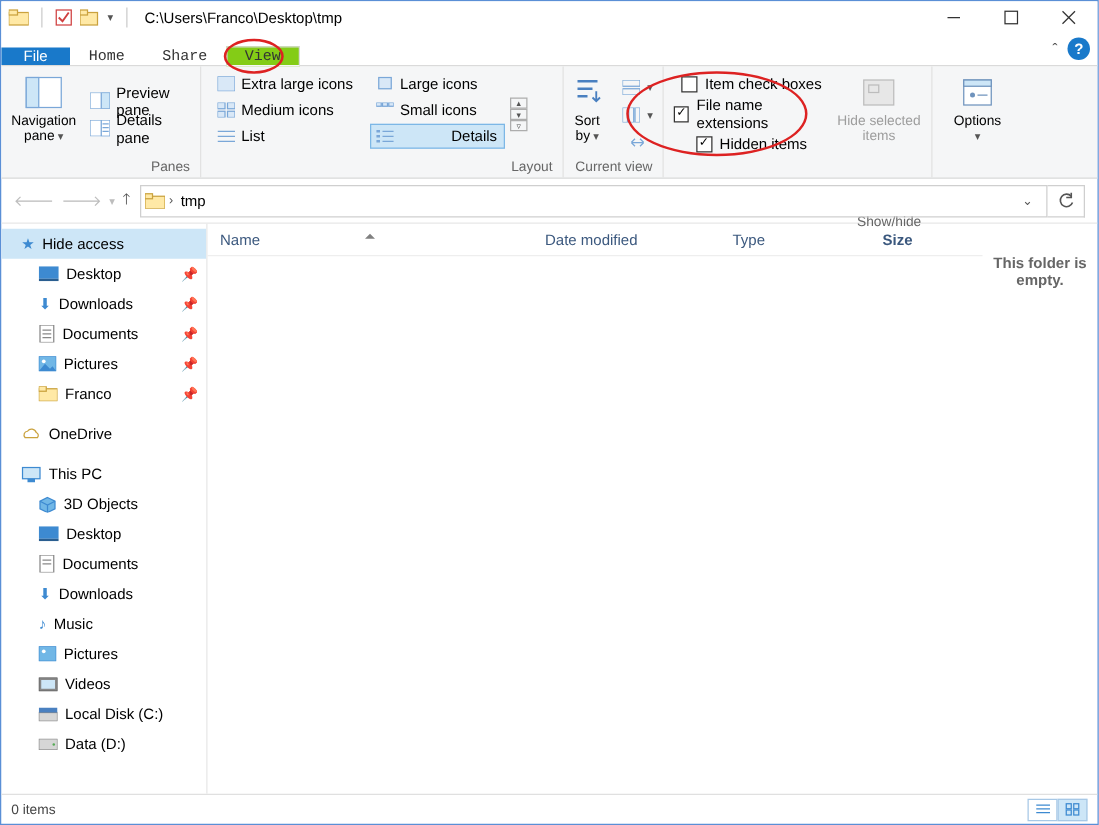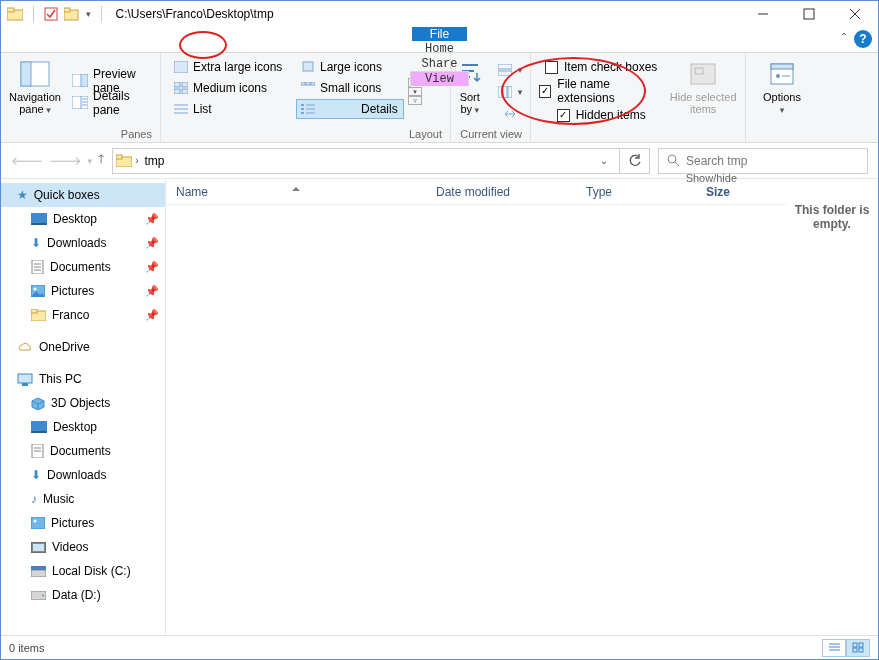--- a/index.html
+++ b/index.html
@@ -8,24 +8,24 @@
   
   .titlebar { height: 26px; display: flex; align-items: center; background: #fff; position: relative; }
   .titlebar .qat { display: flex; align-items: center; gap: 6px; padding-left: 6px; }
   .titlebar .qat-divider { width: 1px; height: 16px; background: #ccc; margin: 0 4px; }
   .titlebar .title { margin-left: 10px; color: #000; }
   .win-controls { position: absolute; right: 0; top: 0; display: flex; }
   .win-btn { width: 46px; height: 26px; display: flex; align-items: center; justify-content: center; }
   .win-btn svg { stroke: #333; }
 
   
-  .tabrow { height: 26px; display: flex; align-items: center; background: #fff; border-bottom: 1px solid #dadada; position: relative; flex-direction: column; }
+  .tabrow { height: 26px; display: flex; align-items: flex-end; background: #fff; border-bottom: 1px solid #dadada; position: relative; }
   .file-tab { background: #1979ca; color: #fff; width: 55px; display: flex; align-items: center; justify-content: center; font-size: 12px; }
   .tab { padding: 0 14px; display: flex; align-items: center; color: #333; border: 1px solid transparent; border-bottom: none; font-family: Liberation Mono, monospace; }
-  .tab.active { background: #f0abfc; border: 1px solid #dadada; border-bottom: 1px solid #f5f6f7; margin-bottom: -1px; }
+  .tab.active { background: #84cc16; border: 1px solid #dadada; border-bottom: 1px solid #f5f6f7; margin-bottom: -1px; }
   .tab-help { position: absolute; right: 6px; top: 3px; display: flex; gap: 8px; align-items: center; }
   .help-circle { width: 18px; height: 18px; border-radius: 50%; background:#1979ca; color:#fff; display:flex; align-items:center; justify-content:center; font-weight:bold; font-size:12px;}
 
   
   .ribbon { height: 90px; background: #f5f6f7; display: flex; border-bottom: 1px solid #dadada; }
   .ribbon-group { border-right: 1px solid #e2e2e2; display: flex; flex-direction: column; justify-content: space-between; padding: 4px 8px 2px 8px; }
   .ribbon-group .group-body { display: flex; gap: 6px; flex: 1; }
   .ribbon-group .group-label { text-align: right; color: #666; font-size: 11px; padding-top: 2px; }
 
   .big-btn { display: flex; flex-direction: column; align-items: center; width: 56px; gap: 2px; padding-top: 2px;}
@@ -381,36 +381,27 @@
         <div style="font-size:10px;">⌄</div>
       </div>
     </div>
     <div class="refresh-box">
       <svg width="14" height="14">
           <path d="M11 3 A5 5 0 1 0 12 8" fill="none" stroke="#555" stroke-width="1.3"></path>
           <path d="M11 0 v4 h-4" fill="none" stroke="#555" stroke-width="1.3"></path>
         </svg>
     </div>
   </div>
-  <div class="searchbox">
-    <span>
-        <svg width="13" height="13">
-          <circle cx="5" cy="5" r="4" fill="none" stroke="#888"></circle>
-          <line x1="8" y1="8" x2="12" y2="12" stroke="#888"></line>
-        </svg>
-      </span>
-    <span>Search tmp</span>
-  </div>
 </div>
 
 <div class="body">
   <div class="tree">
     <div class="tree-item sel">
         <span style="color:#3d8ad1;">★</span>
-        <span>Quick boxes</span>
+        <span>Hide access</span>
       </div>
     <div class="tree-item tree-sub">
         <span>
           <svg width="16" height="12">
             <rect width="16" height="10" fill="#3d8ad1"></rect>
             <rect y="10" width="16" height="2" fill="#2a5e90"></rect>
           </svg>
         </span>
         <span>Desktop</span>
         <span class="pin">📌</span>

